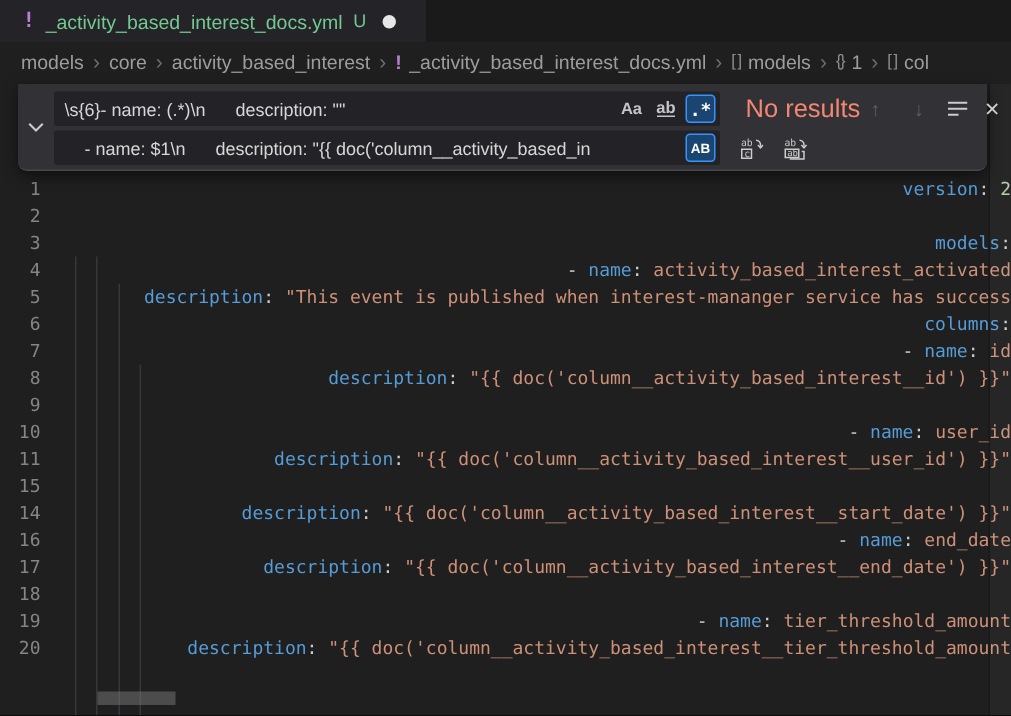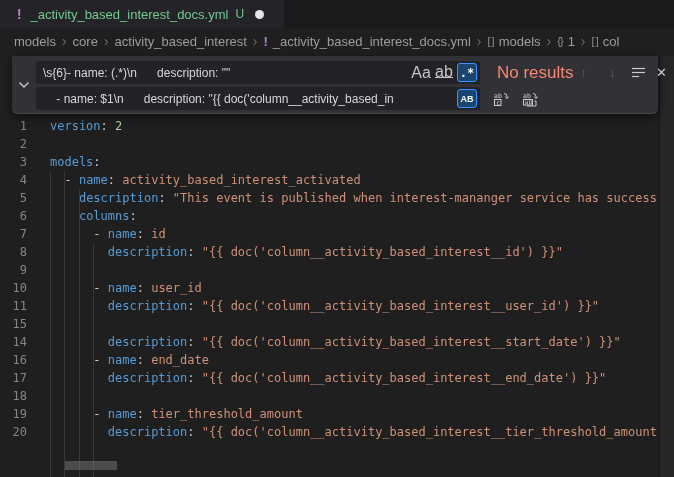--- a/index.html
+++ b/index.html
@@ -41,40 +41,40 @@
     position:absolute; left:24px; width:444px; height:23px;
     background:var(--input-bg); border-radius:2px; display:flex; align-items:center;
     font-size:12px; color:#d7d7d7; padding-left:7px;
   }
   #find-input { top:5px; }
   #replace-input { top:31px; }
   .fw-text { flex:1 1 auto; overflow:hidden; white-space:pre; }
   .fw-toggles { display:flex; gap:3px; padding-right:3px; flex:0 0 auto; }
   .toggle {
     width:20px; height:19px; display:flex; align-items:center; justify-content:center;
-    border-radius:3px; font-size:16px; color:#c5c5c5; border:1px solid transparent; cursor:pointer;
+    border-radius:3px; font-size:11px; color:#c5c5c5; border:1px solid transparent; cursor:pointer;font-weight:bold;
   }
   .toggle.active { background:var(--toggle-active-bg); border-color:var(--accent-blue); color:#fff; }
   #toggle-word span { border-bottom:1px solid #c5c5c5; line-height:10px; }
   #toggle-regex { font-family:"DejaVu Sans Mono", monospace; font-size:12px; font-weight:bold; }
   #toggle-preserve-case { font-size:9px; font-weight:bold; }
   #find-status { position:absolute; left:475px; top:5px; height:23px; display:flex; align-items:center; padding-left:10px; color:var(--error-fg); font-size:17px; white-space:nowrap; }
   .fw-btn { position:absolute; width:23px; height:23px; display:flex; align-items:center; justify-content:center; border-radius:3px; cursor:pointer; color:#cccccc; font-size:13px; }
   .fw-btn.disabled { color:#606060; cursor:default; }
   #btn-prev  { left:560px; top:5px; }
   #btn-next  { left:589px; top:5px; }
   #btn-selection { left:615px; top:5px; }
   #btn-close { left:638px; top:5px; }
   #btn-replace { left:477px; top:31px; }
   #btn-replace-all { left:506px; top:31px; }
   
   #editor-lines { position:absolute; left:0; top:117px; width:674px; font-family:"DejaVu Sans Mono", monospace; font-size:12px; }
   .line-row { display:flex; height:18px; line-height:18px; white-space:pre; }
   .ln { width:27px; text-align:right; color:var(--line-number); flex:0 0 auto; }
-  .lc { margin-left:23px; flex:1 1 auto; overflow:hidden; }
+  .lc { margin-left:35px; flex:1 1 auto; overflow:hidden;text-align:right; }
   .tk-key  { color:var(--syn-key); }
   .tk-punc { color:var(--syn-punct); }
   .tk-str  { color:var(--syn-string); }
   .tk-num  { color:var(--syn-number); }
   .indent-guide { position:absolute; width:1px; background:#37373c; }
   #guide-0 { left:50px; top:171px; height:306px; }
   #guide-1 { left:64px; top:171px; height:306px; }
   #guide-2 { left:79px; top:189px; height:288px; }
   #guide-3 { left:93px; top:243px; height:234px; }
   

